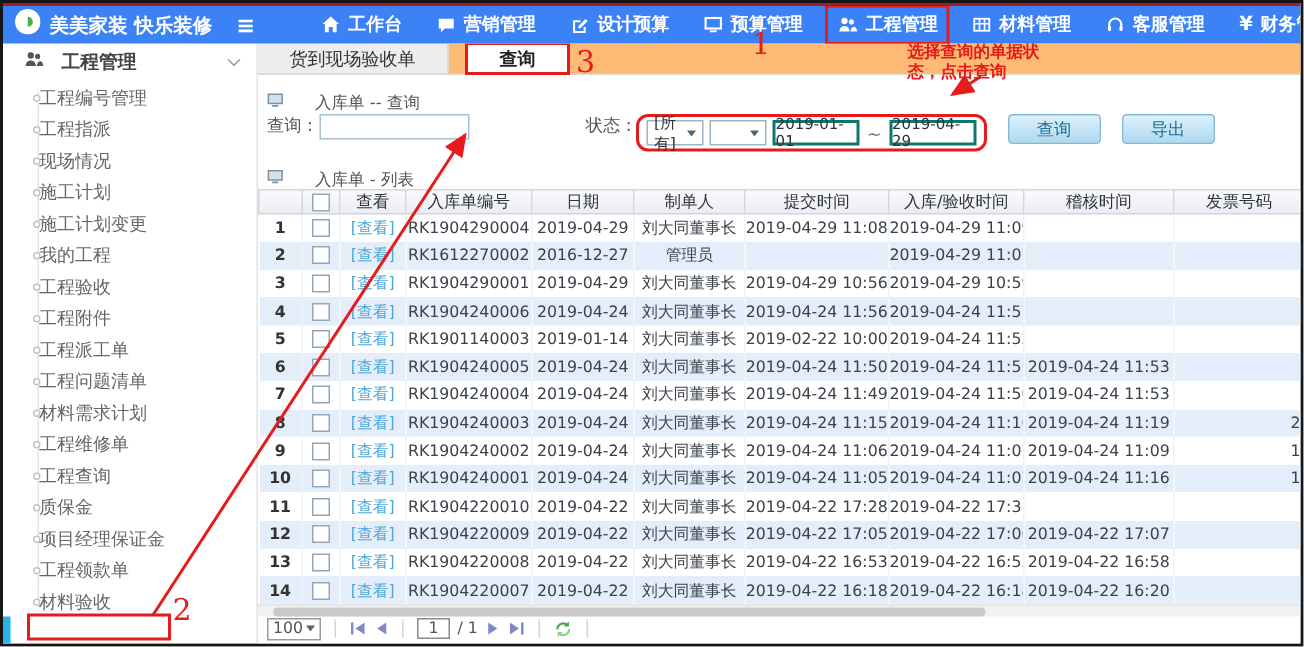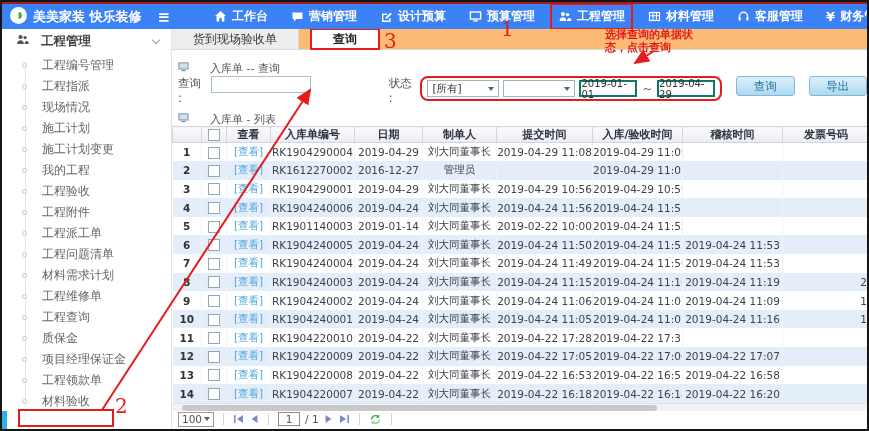--- a/index.html
+++ b/index.html
@@ -23,56 +23,56 @@
   .sidebar { position:absolute; top:27px; left:0; width:170px; height:400px; background:#fff;
              border-right:1px solid #e3e3e3; z-index:2; }
   .side-header { height:24px; display:flex; align-items:center; gap:11px; padding:0 12px 0 13px;
                  color:#444; font-size:12.5px; font-weight:bold; }
   .side-chevron { margin-left:auto; width:6px; height:6px; border-right:1.5px solid #9a9a9a;
                   border-bottom:1.5px solid #9a9a9a; transform:rotate(45deg); margin-top:-3px;}
   .side-items { position:relative; margin-top:2px; }
   .side-items::before { content:""; position:absolute; left:23px; top:6px; bottom:8px;
                         border-left:1px solid #e4e4e4; }
   .side-item { position:relative; height:21px; display:flex; align-items:center;
-               padding-left:40px; color:#666; font-size:12px; cursor:pointer; }
+               padding-left:24px; color:#666; font-size:12px; cursor:pointer; }
   .side-item .bullet { position:absolute; left:20px; top:8px; width:5px; height:5px;
                        border:1px solid #c3c3c3; border-radius:50%; background:#fff; }
   .corner-bar { position:absolute; left:0; bottom:0; width:5px; height:18px; background:#2ab3e8; z-index:40;}
 
   
   .main { position:absolute; top:27px; left:170px; right:0; height:400px; background:#fff; overflow:hidden;}
   .tabbar { height:21px; background:#fdba74; border-bottom:1px solid #d8d8d8; display:flex; align-items:stretch;}
   .tab { display:flex; align-items:center; padding:0 21px; font-size:12px; color:#333;
          background:#ededed; border-right:1px solid #d8d8d8; cursor:pointer; }
   .tab.active { background:#fff; font-weight:bold; color:#222; margin-left:12px;
                 border-left:1px solid #d8d8d8; outline:2px solid #e61b1b; outline-offset:-1px; }
   .sec-label { display:flex; align-items:center; gap:21px; height:13px; margin-top:12px;
                padding-left:6px; font-size:11px; color:#555; }
   .query-row { display:flex; height:25px; margin-top:1px; padding-left:6px;
                font-size:11.5px; color:#555; }
   .query-input { width:100px; height:17px; border:1px solid #a9c0d0; margin-left:4px; font-size:11px; padding:0 3px;}
   .status-label { margin-left:78px; }
   .status-group { display:flex; align-items:center; gap:4px; margin-left:3px; padding:2px 5px;
                   border:2px solid #e61b1b; border-radius:8px; }
-  .selectbox { width:72px; height:17px; border:1px solid #9db4c4; background:#fff; display:flex;
+  .selectbox { width:38px; height:17px; border:1px solid #9db4c4; background:#fff; display:flex;
                align-items:center; justify-content:space-between; padding:0 4px; font-size:10.5px;
                color:#333; cursor:pointer;}
   .caret { width:0; height:0; border-left:3.5px solid transparent; border-right:3.5px solid transparent;
            border-top:4.5px solid #566; }
   .datebox { width:58px; height:17px; border:2px solid #0f766e; background:#fff; display:flex;
              align-items:center; justify-content:center; font-size:10px; color:#333; cursor:pointer;}
   .tilde { color:#667; margin:0 1px; }
   .btn { width:62px; height:20px; margin-left:14px; border:1px solid #7fb8d8; border-radius:3px;
          background:linear-gradient(#ddf0fa,#aed9f0); color:#1a6fa0; font-size:11.5px;
          display:flex; align-items:center; justify-content:center; cursor:pointer; }
 
   
   table { border-collapse:collapse; table-layout:fixed; width:697px; font-size:10.5px; color:#3a424c; }
   thead th { height:15px; background:linear-gradient(#fbfbfd,#ebebf2); border:1px solid #d4d4dc;
-             font-size:11px; font-weight:bold; color:#2b3440; overflow:hidden; white-space:nowrap;}
+             font-size:11px; font-weight:normal; color:#2b3440; overflow:hidden; white-space:nowrap;}
   tbody td { height:18.6px; text-align:center; border-right:1px solid #eef3f8; overflow:hidden; white-space:nowrap;}
   tbody tr:nth-of-type(even) { background:#e4eefa; }
   td.c-no { font-weight:bold; color:#333; }
   .view-link { color:#4ea6d8; cursor:pointer; }
   .cb { display:inline-block; width:12px; height:12px; border:1px solid #93a7b7; background:#fff;
         vertical-align:middle; cursor:pointer; }
   td.c-inv { text-align:right; padding-right:2px; }
 
   
   .hscroll { position:relative; height:8px; background:#f2f2f2; border-top:1px solid #e2e2e2; }

